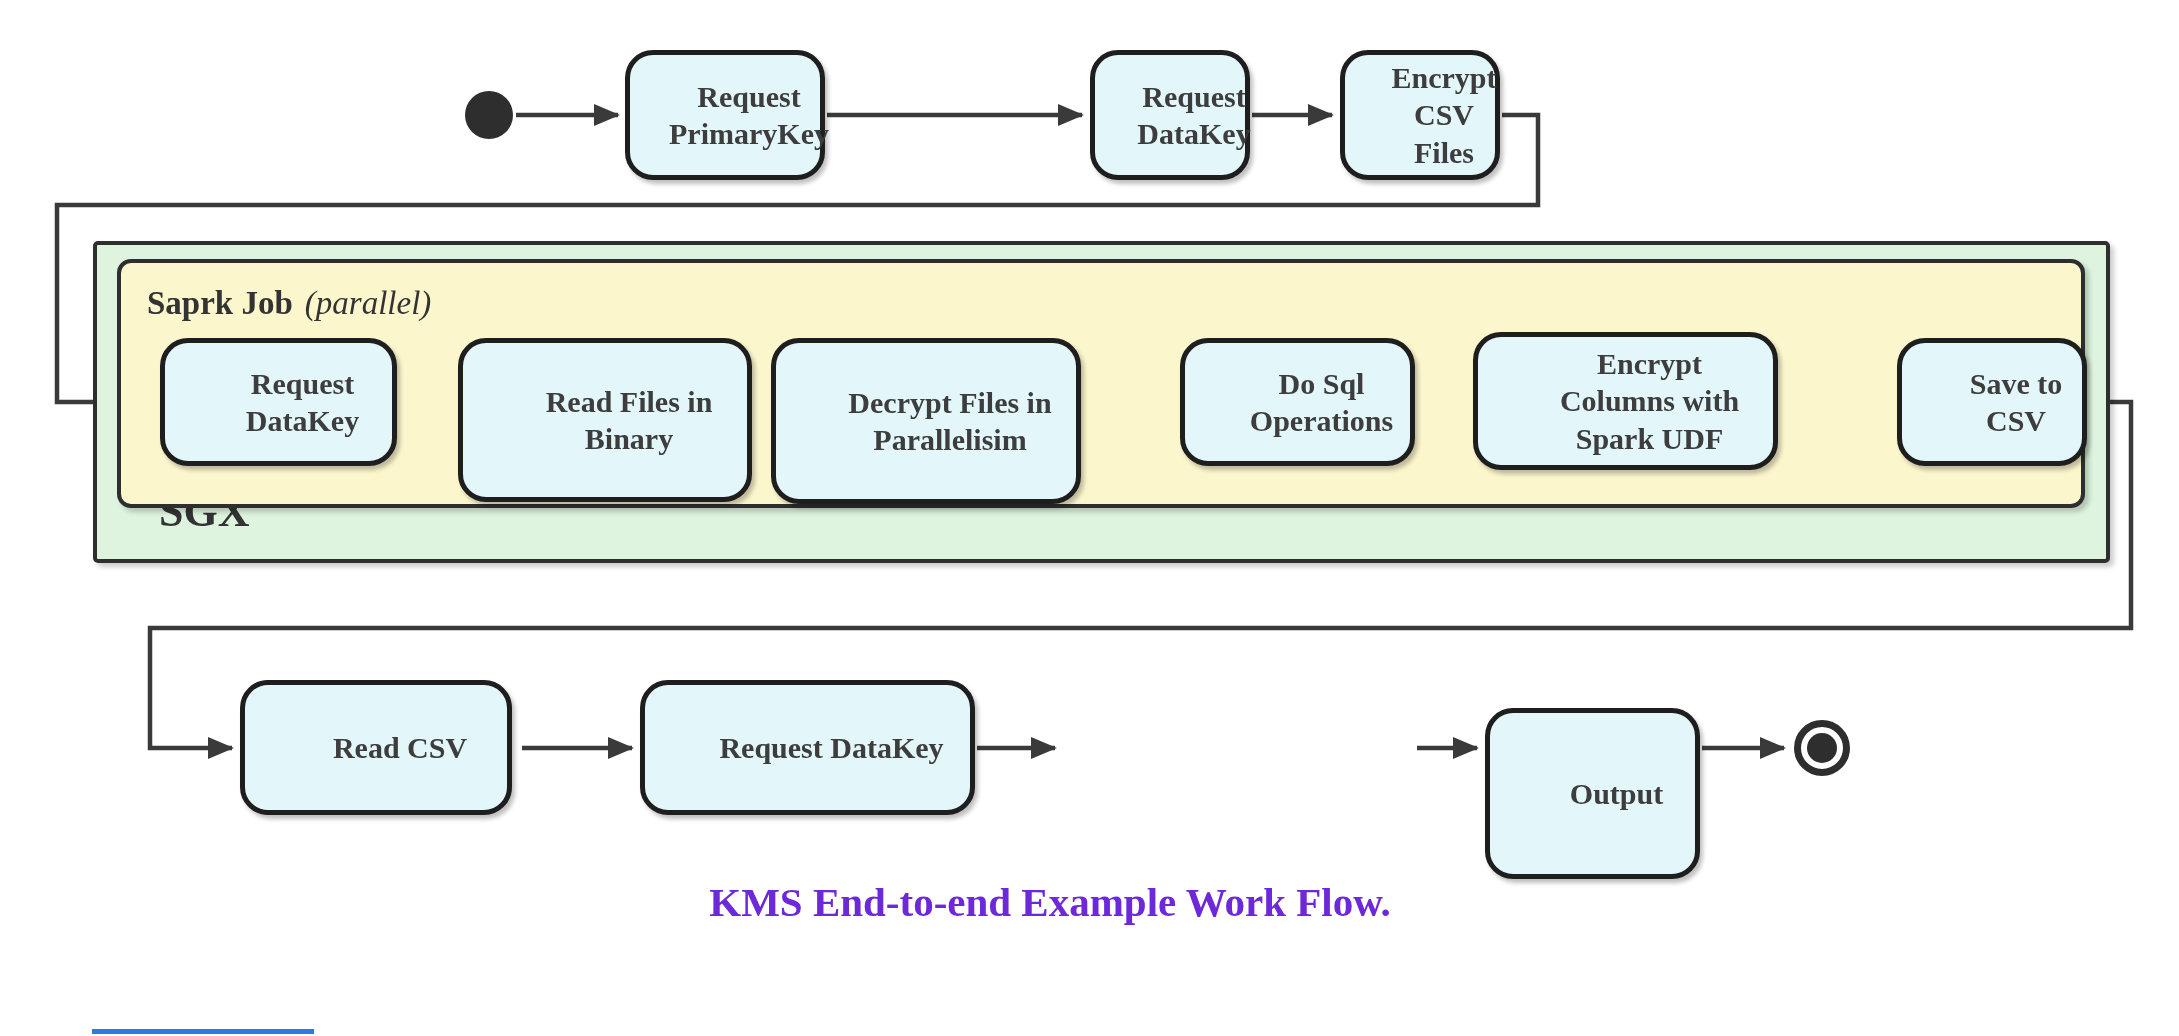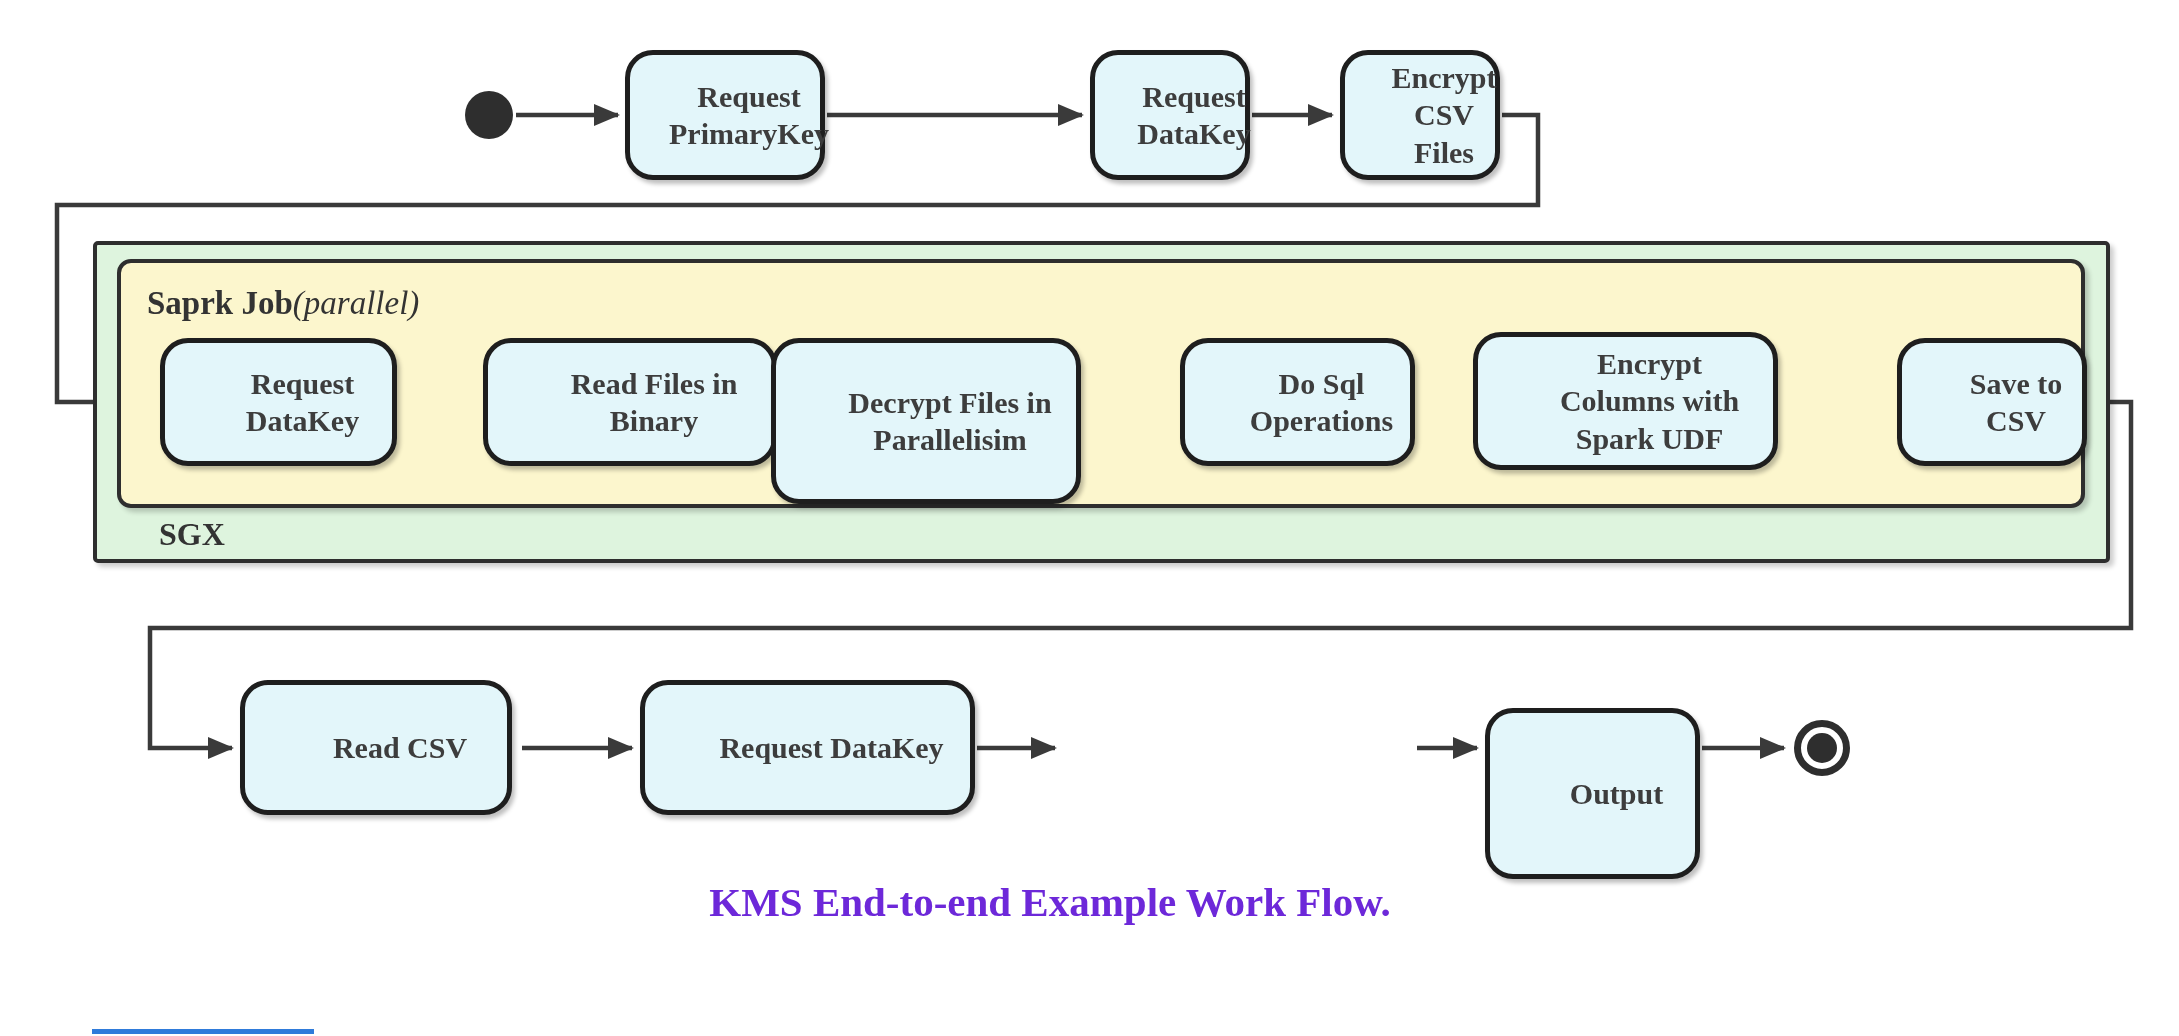--- a/index.html
+++ b/index.html
@@ -36,22 +36,22 @@
     background:#def4de;border-radius:5px;
   }
   .spark{
     left:117px;top:259px;width:1968px;height:249px;
     background:#fcf6cd;border-radius:14px;
   }
   .group-label{
     position:absolute;color:#333333;font-weight:bold;font-size:33px;
   }
   .spark-label{left:26px;top:22px;}
-  .spark-label .qual{font-weight:normal;font-style:italic;margin-left:0;}
-  .sgx-label{left:62px;bottom:6px;font-size:32px;}
+  .spark-label .qual{font-weight:normal;font-style:italic;margin-left:12px;}
+  .sgx-label{left:62px;bottom:22px;font-size:44px;}
   .start-node{
     position:absolute;z-index:3;
     left:465px;top:91px;width:48px;height:48px;
     background:#2e2e2e;border-radius:50%;
   }
   .end-node{
     position:absolute;z-index:3;
     left:1794px;top:720px;width:56px;height:56px;
     border:7px solid #2e2e2e;border-radius:50%;
     background:#ffffff;box-sizing:border-box;
@@ -118,21 +118,21 @@
       <span class="group-label spark-label">
         <span>Saprk Job</span><span class="qual">(parallel)</span>
       </span>
     </div>
   </div>
 
   <div class="node" style="left:160px;top:338px;width:237px;height:128px">
     <span>Request
 DataKey</span>
   </div>
-  <div class="node" style="left:483px;top:338px;width:294px;height:128px">
+  <div class="node" style="left:458px;top:338px;width:294px;height:164px">
     <span>Read Files in
 Binary</span>
   </div>
   <div class="node" style="left:771px;top:338px;width:310px;height:166px">
     <span>Decrypt Files in
 Parallelisim</span>
   </div>
   <div class="node" style="left:1180px;top:338px;width:235px;height:128px">
     <span>Do Sql
 Operations</span>

